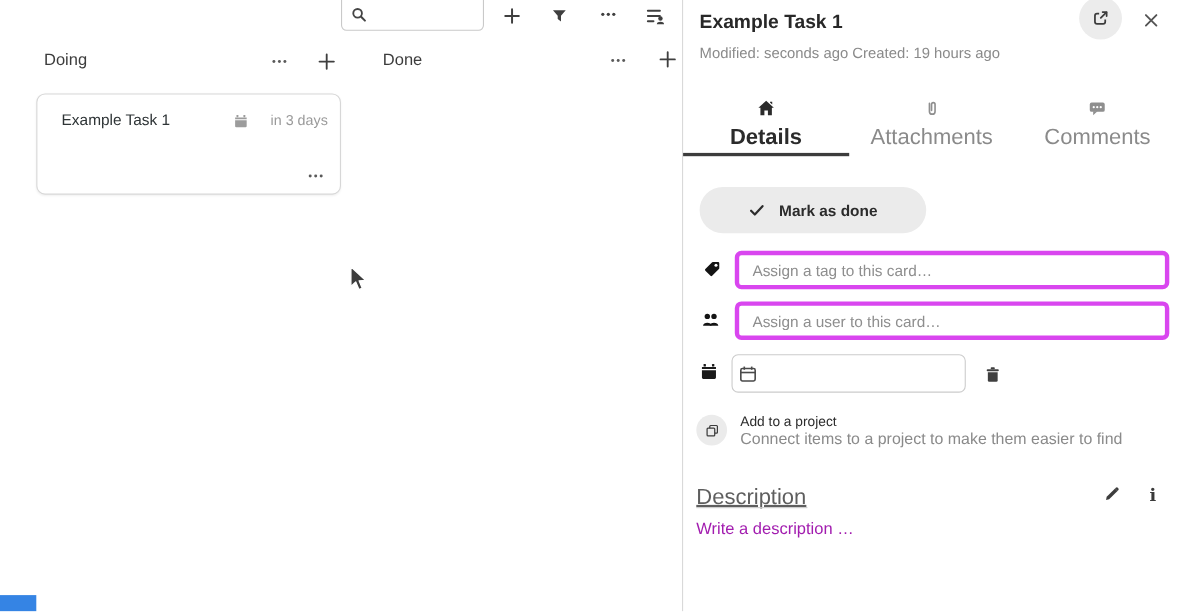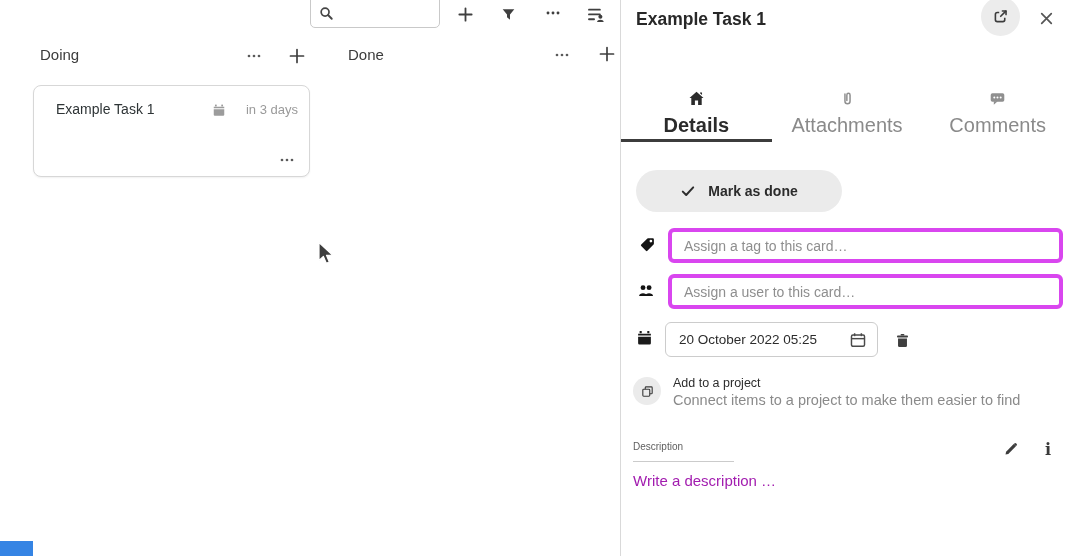--- a/index.html
+++ b/index.html
@@ -65,21 +65,21 @@
     border: 1px solid #cccccc; border-radius: 6px; background: #fff;
     display: flex; align-items: center; cursor: pointer;
   }
   .date-field .date-text { margin-left: 13px; font-size: 13.5px; color: #2c2c2c; flex: 1; }
   .proj-circle {
     left: 12px; top: 377px; width: 28px; height: 28px; border-radius: 50%;
     background: #ebebeb; display: flex; align-items: center; justify-content: center;
   }
   .proj-title { left: 52px; top: 376px; font-size: 12.5px; color: #2c2c2c; }
   .proj-sub { left: 52px; top: 392px; font-size: 14.5px; color: #8a8a8a; }
-  .desc-label { left: 12px; top: 441px; font-size: 10px; color: #5e5e5e; }
+  .desc-label { left: 12px; top: 441px; font-size: 20px; color: #5e5e5e; text-decoration: underline; }
   .desc-underline { left: 12px; top: 461px; width: 101px; height: 1px; background: #cbcbcb; }
   .desc-placeholder { left: 12px; top: 472px; font-size: 15px; color: #a21caf; cursor: text; }
   .info-glyph { font-family: "DejaVu Serif", serif; font-weight: bold; font-size: 16px; color: #3a3a3a; }
   .blue-artifact { left: 0; top: 541px; width: 33px; height: 15px; background: #3584e4; }
 </style>
 </head>
 <body>
 
 <div class="app">
 
@@ -166,20 +166,21 @@
           <circle cx="13" cy="8" r="1.35"></circle>
       </svg>
     </button>
   </div>
 
   <div class="abs v-divider"></div>
 
   <div class="abs panel">
 
     <div class="abs panel-title">Example Task 1</div>
+    <div class="abs panel-meta">Modified: seconds ago Created: 19 hours ago</div>
 
     <button class="abs icon-btn ext-btn">
       <svg width="17" height="17" viewBox="0 0 16 16" fill="none" stroke="#3c3c3c" stroke-width="1.5">
         <path d="M6.8 4.2 H5 a1.8 1.8 0 0 0 -1.8 1.8 V11 a1.8 1.8 0 0 0 1.8 1.8 H10.2 A1.8 1.8 0 0 0 12 11 V9.2"></path>
         <path d="M8.2 7.8 L13 3" stroke-linecap="round"></path>
         <path d="M9.8 2.8 H13.2 V6.2" stroke-linecap="round" stroke-linejoin="round"></path>
       </svg>
     </button>
 
     <button class="abs icon-btn close-btn">
@@ -234,21 +235,20 @@
       <path d="M7.2 13.2 c0 -3.4 7.4 -3.4 7.4 0 z"></path>
     </svg>
     <input class="abs text-input" style="left: 47px; top: 274px;" type="text" placeholder="Assign a user to this card…">
 
     <svg class="abs" style="left:15px; top:329px;" width="17" height="17" viewBox="0 0 16 16" fill="#1a1a1a">
       <rect x="3.4" y="1.8" width="2" height="2.2" rx="0.5"></rect>
       <rect x="10.6" y="1.8" width="2" height="2.2" rx="0.5"></rect>
       <path d="M2 4.4 h12 v9 a1.2 1.2 0 0 1 -1.2 1.2 H3.2 A1.2 1.2 0 0 1 2 13.4 Z M2 6.1 h12 v1.1 h-12 z" fill-rule="evenodd"></path>
     </svg>
     <div class="abs date-field">
-      <span class="date-text">20 October 2022 05:25</span>
       <button class="icon-btn" style="width:28px; height:28px; margin-right:5px;">
         <svg width="18" height="18" viewBox="0 0 16 16" fill="none" stroke="#4a4a4a" stroke-width="1.3">
           <rect x="2.2" y="3.6" width="11.6" height="10" rx="1.3"></rect>
           <line x1="2.2" y1="6.8" x2="13.8" y2="6.8"></line>
           <line x1="5" y1="2" x2="5" y2="4.6"></line>
           <line x1="11" y1="2" x2="11" y2="4.6"></line>
         </svg>
       </button>
     </div>
     <button class="abs icon-btn" style="left:268px; top:327px; width:26px; height:26px;">

